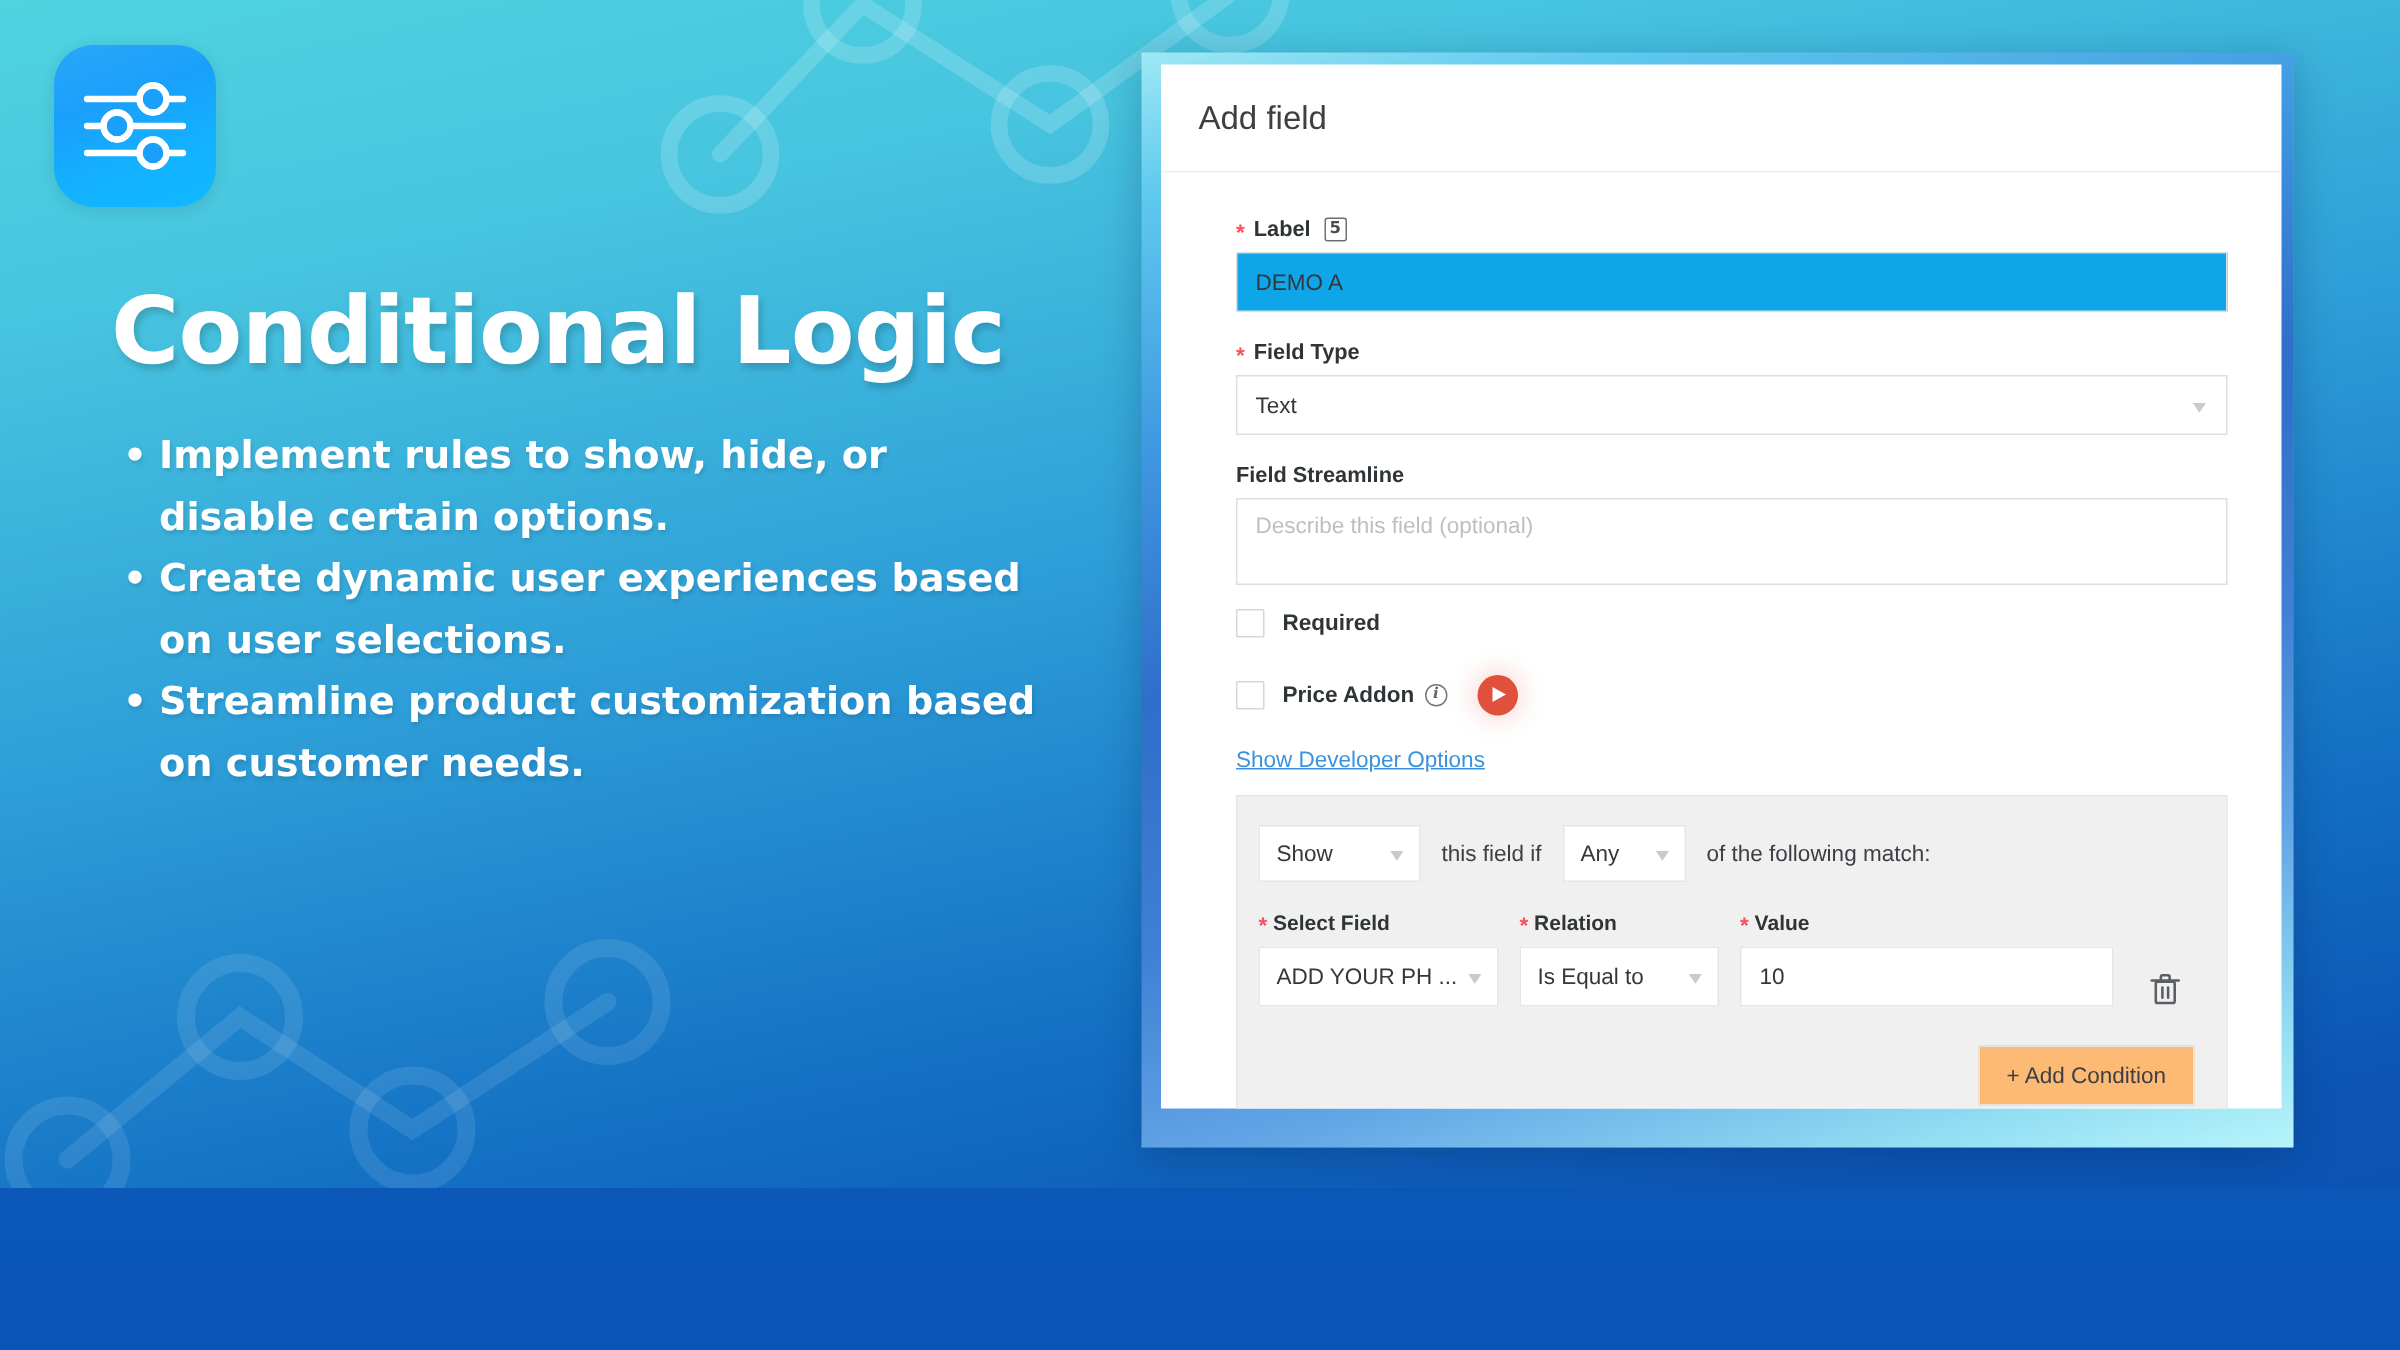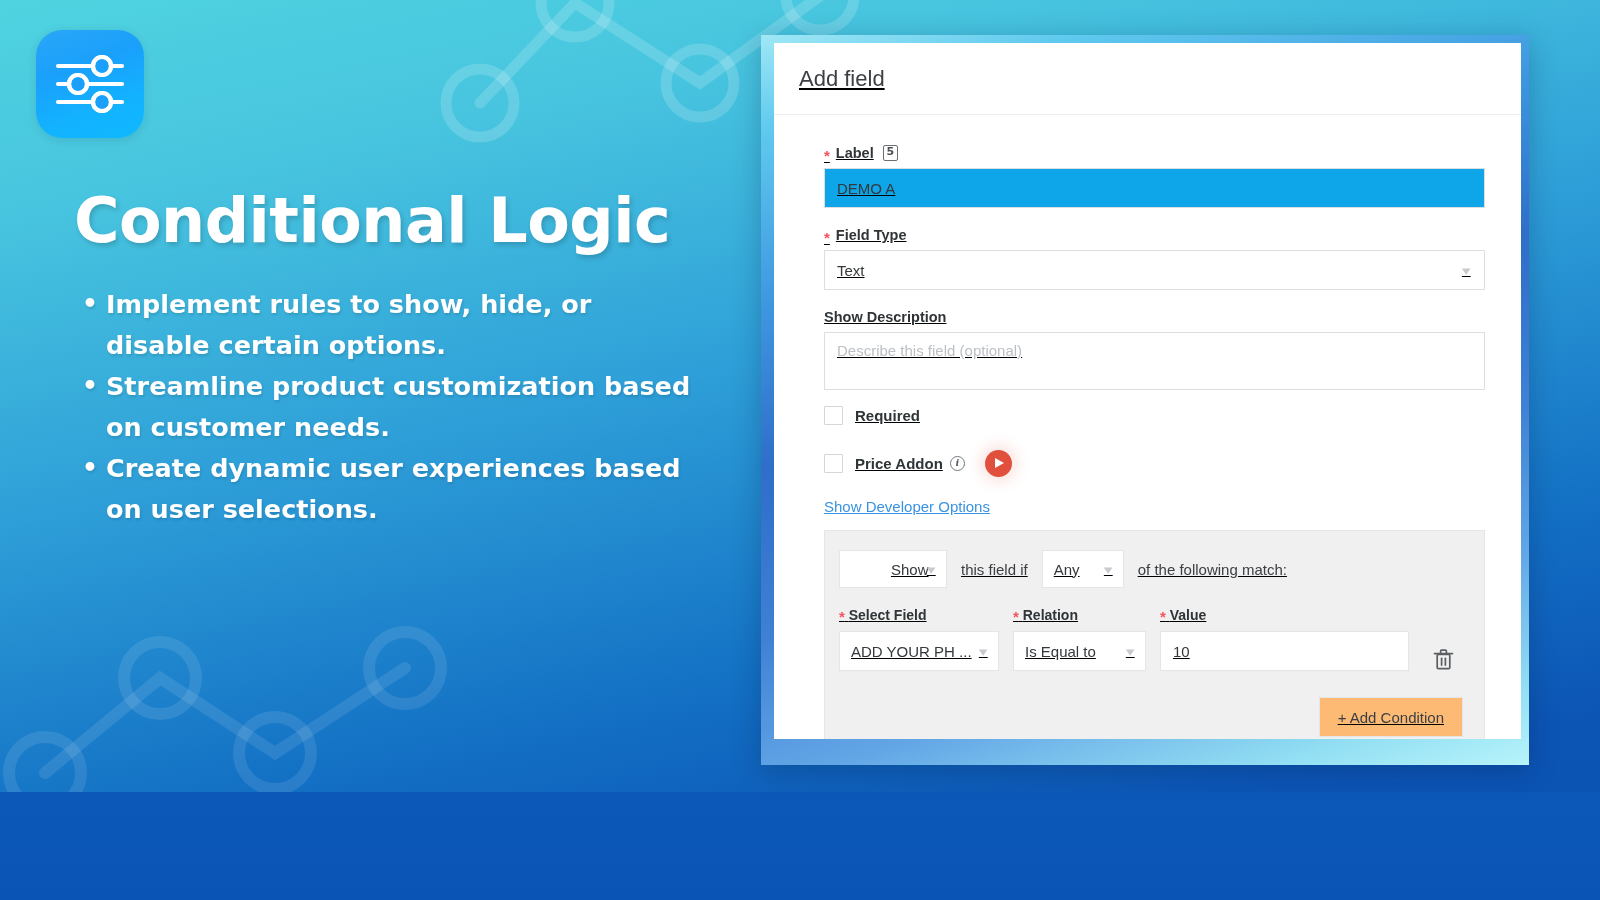--- a/index.html
+++ b/index.html
@@ -76,21 +76,20 @@
     width: 768px; height: 730px;
     padding: 8px 8px 26px 13px;
     background: linear-gradient(163deg, #9fe8f5 0%, #5fc9ee 10%, #3f97e0 28%, #2f6ec9 45%, #3f7fd4 62%, #63a6e6 78%, #93dff3 92%, #b7f4fb 100%);
     box-shadow: 0 6px 26px rgba(0,20,60,0.25);
   }
   .card {
     width: 100%; height: 100%;
     background: #ffffff;
     position: relative;
     overflow: hidden;
-    text-decoration: underline;
   }
   .card-header {
     height: 72px;
     border-bottom: 1px solid #eceff1;
     display: flex; align-items: center;
     padding-left: 25px;
   }
   .card-title {
     font-size: 22px;
     color: #3d4043;
@@ -244,21 +243,21 @@
   }
   .mini-select {
     height: 38px;
     background: #fff;
     border: 1px solid #e3e5e7;
     display: flex; align-items: center; justify-content: space-between;
     padding: 0 11px;
     font-size: 15px;
     color: #34383b;
   }
-  .ms-show { width: 108px; justify-content: flex-end; }
+  .ms-show { width: 108px; }
   .ms-any  { width: 82px; }
   .ms-field { width: 160px; }
   .ms-rel  { width: 133px; }
   .cond-text { font-size: 15px; color: #3c4044; }
 
   .cond-headers {
     display: flex;
     margin-top: 19px;
     font-size: 14px;
     font-weight: 700;
@@ -356,22 +355,22 @@
           <circle cx="42" cy="54" r="9"></circle>
           <circle cx="66" cy="72" r="9"></circle>
         </g>
       </svg>
     </div>
 
     <div class="headline">Conditional Logic</div>
 
     <ul class="bullets">
       <li>Implement rules to show, hide, or disable certain options.</li>
+      <li>Create dynamic user experiences based on user selections.</li>
       <li>Streamline product customization based on customer needs.</li>
-      <li>Create dynamic user experiences based on user selections.</li>
     </ul>
   </div>
 
   <div class="card-frame">
     <div class="card">
 
       <div class="card-header">
         <div class="card-title">Add field</div>
       </div>
 
@@ -392,21 +391,21 @@
           <span class="req-star">*</span>
           <span>Field Type</span>
         </div>
         <div class="select-box">
           <span>Text</span>
           <span class="chev">▾</span>
         </div>
 
         
         <div class="field-label">
-          <span class="label-plain">Show Description</span>
+          <span class="label-plain">Field Streamline</span>
         </div>
         <div class="textarea-box">
           <span>Describe this field (optional)</span>
         </div>
 
         
         <div class="check-row">
           <span class="checkbox"></span>
           <span class="check-label">Required</span>
         </div>

